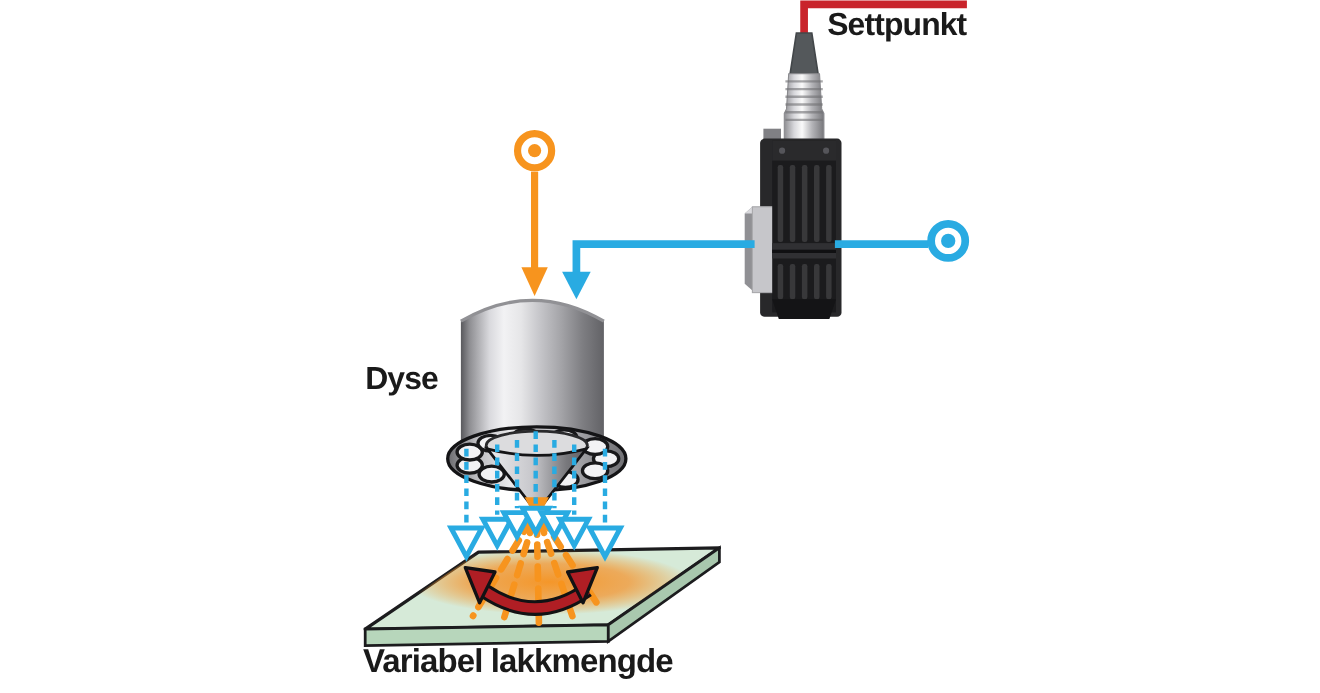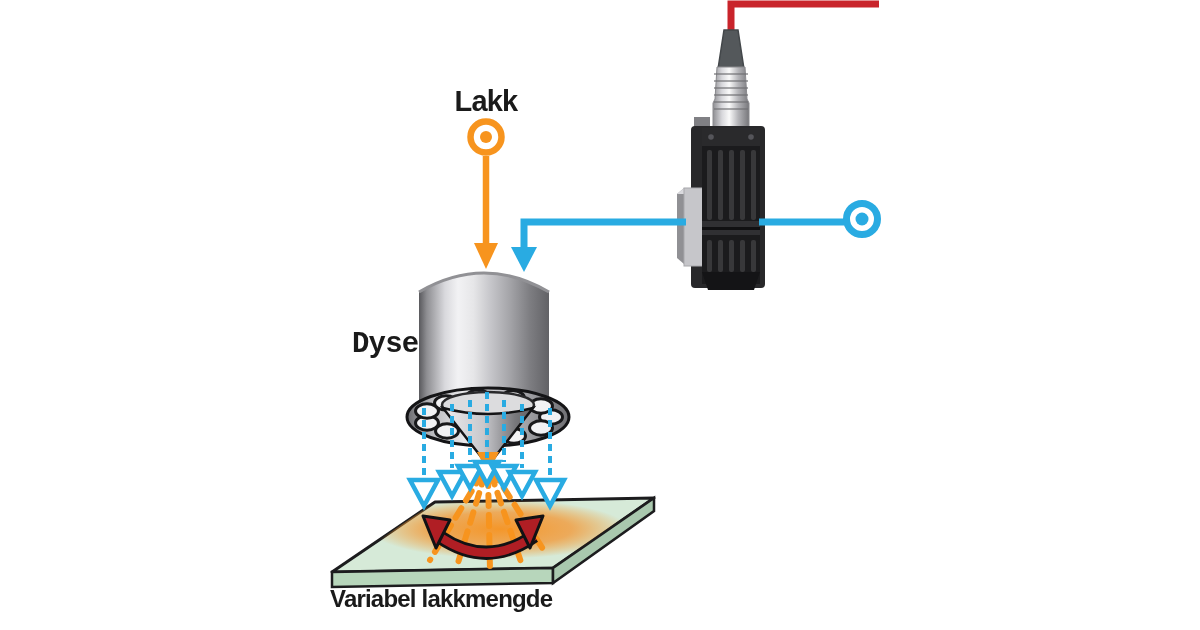--- a/index.html
+++ b/index.html
@@ -15,22 +15,22 @@
     font-weight:700;
     font-size:29px;
     line-height:1.05;
     letter-spacing:-0.8px;
     color: var(--text, #1a1a1a);
     white-space:nowrap;
   }
   .label.lakk       { left:436px; top:86px;  width:100px; text-align:center; }
   .label.settpunkt  { left:752px; top:8px; }
   .label.trykkluft  { left:762px; top:234px; }
-  .label.dyse       { left:352px; top:330px;font-family:Liberation Mono, monospace; }
-  .label.variabel   { left:330px; top:586px; font-size:24px; }
+  .label.dyse       { left:332px; top:330px; }
+  .label.variabel   { left:330px; top:586px; font-size:30px; }
 
   
   .s-red      { stroke: var(--setpoint-red, #C9242B); }
   .s-blue     { stroke: var(--air-blue, #29ABE2); }
   .f-blue     { fill:   var(--air-blue, #29ABE2); }
   .s-orange   { stroke: var(--paint-orange, #F7941E); }
   .f-orange   { fill:   var(--paint-orange, #F7941E); }
   .f-arrowred { fill:   var(--motion-arrow-red, #B01E24); }
   .s-arrowred { stroke: var(--motion-arrow-red, #B01E24); }
 </style>
@@ -197,16 +197,16 @@
     </g>
 
     <g>
       <path d="M 440 537 Q 487 569 534 536" fill="none" stroke="#121214" stroke-width="14"></path>
       <path d="M 440 537 Q 487 569 534 536" fill="none" class="s-arrowred" stroke-width="8.5"></path>
       <polygon points="423,516 450,520 436,548" class="f-arrowred" stroke="#121214" stroke-width="3" stroke-linejoin="round"></polygon>
       <polygon points="543,516 516,520 530,548" class="f-arrowred" stroke="#121214" stroke-width="3" stroke-linejoin="round"></polygon>
     </g>
   </svg>
 
-  <div class="label lakk">Lakk</div>
+  <div class="label settpunkt">Settpunkt</div>
   <div class="label dyse">Dyse</div>
   <div class="label variabel">Variabel lakkmengde</div>
 </div>
 
 </body></html>

